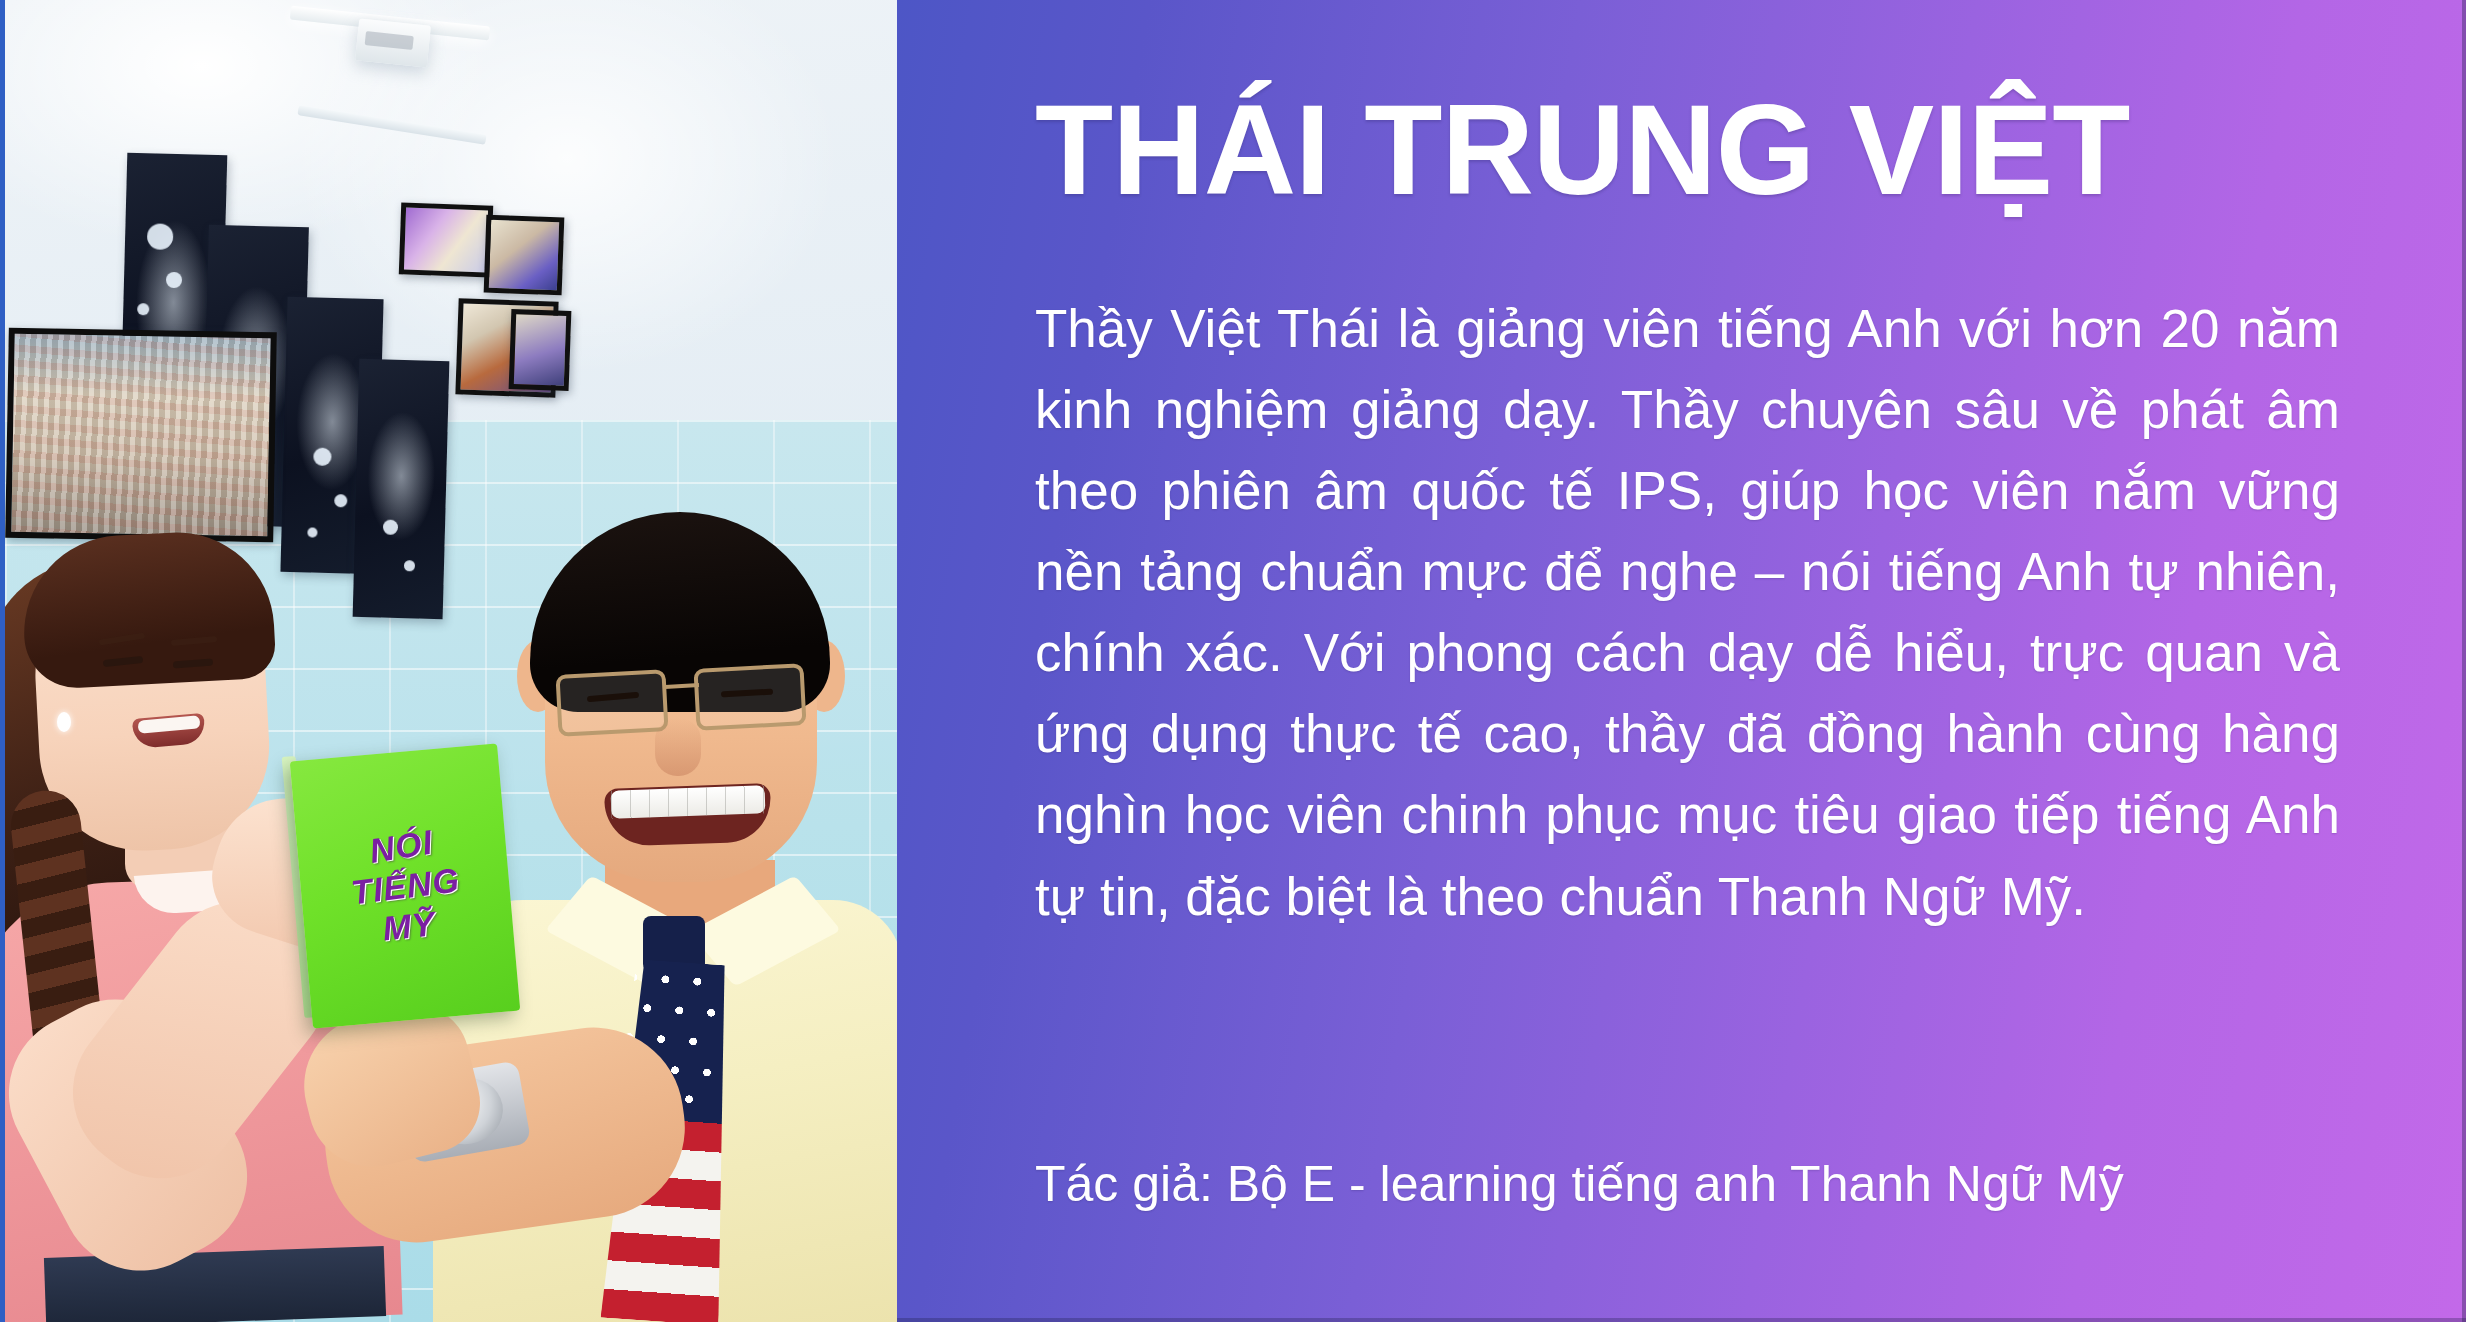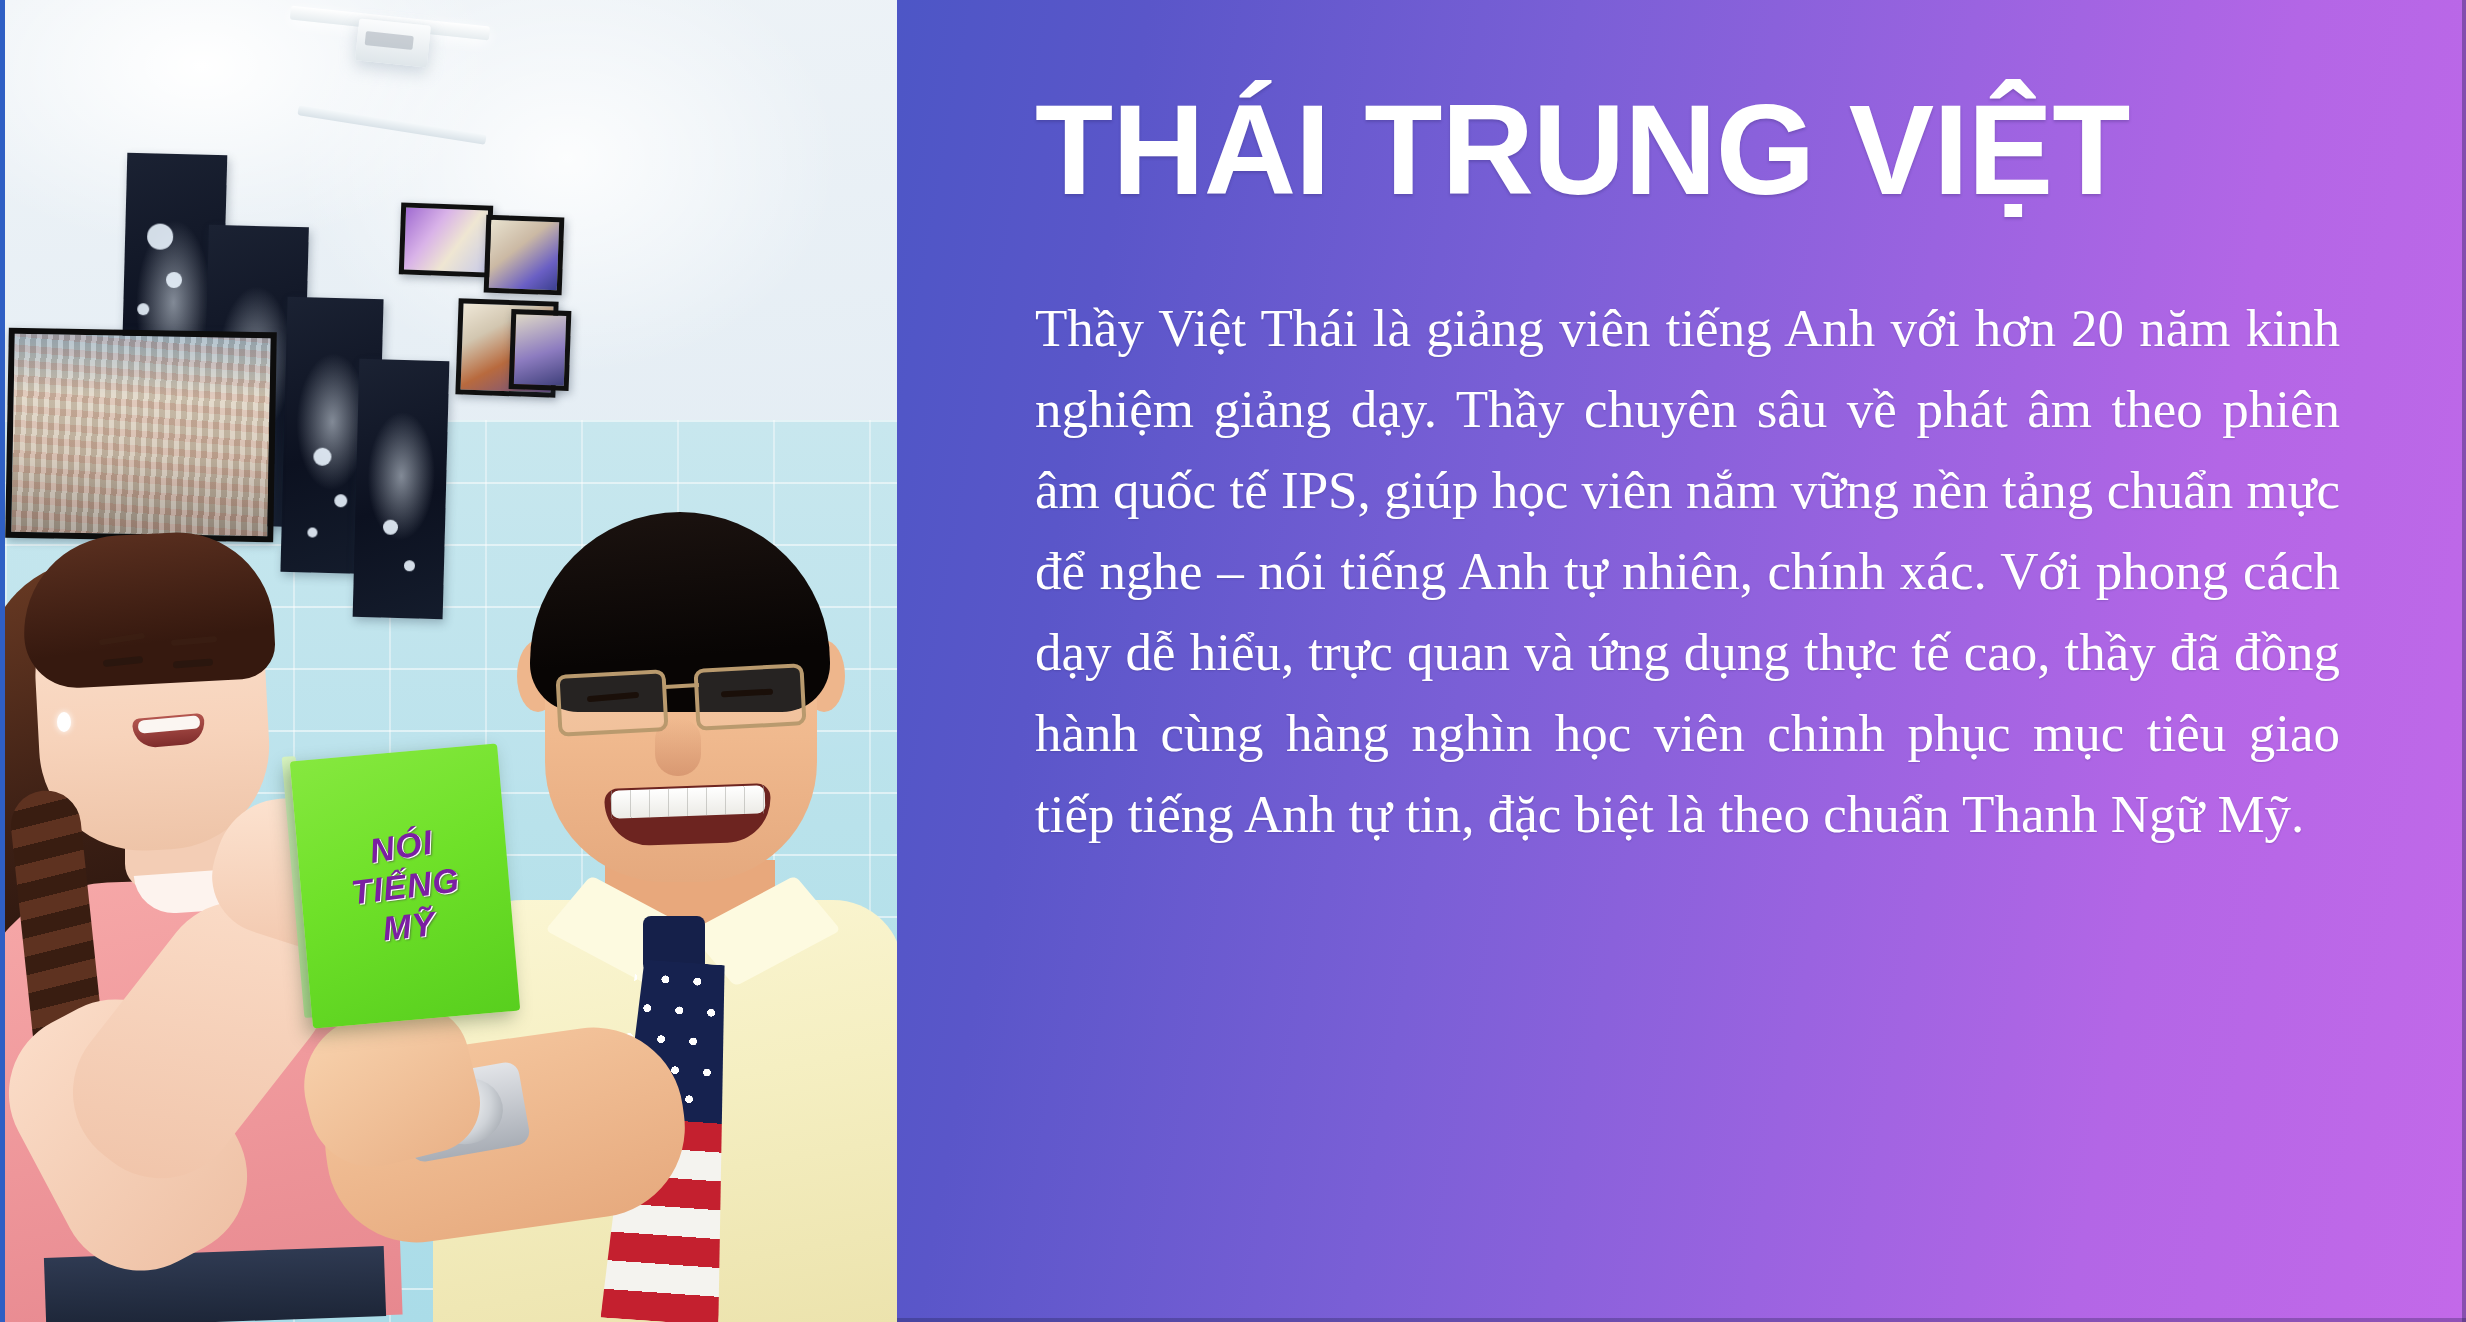--- a/index.html
+++ b/index.html
@@ -282,21 +282,21 @@
     line-height:1.06;
     letter-spacing:-1px;
     color:#ffffff;
     white-space:nowrap;
     text-shadow:0 2px 3px rgba(40,30,90,.25);
   }
   #body-text {
     position:absolute;
     left:0; top:288px;
     width:1305px;
-    font-family:Liberation Serif, serif;
+    font-family:Liberation Sans, sans-serif;
     font-size:53px;
     line-height:1.53;
     color:#ffffff;
     text-align:justify;
     text-justify:inter-word;
     text-shadow:0 1px 2px rgba(40,30,90,.22);
   }
   #author {
     position:absolute;
     left:0; top:1152px;
@@ -409,18 +409,19 @@
       <span class="bl" id="book-l1">NÓI</span>
       <span class="bl" id="book-l2">TIẾNG</span>
       <span class="bl" id="book-l3">MỸ</span>
     </div>
   </div>
 
   <div id="info-panel">
     <div id="info-inner">
       <h1 id="title">THÁI TRUNG VIỆT</h1>
       <p id="body-text">Thầy Việt Thái là giảng viên tiếng Anh với hơn 20 năm kinh nghiệm giảng dạy. Thầy chuyên sâu về phát âm theo phiên âm quốc tế IPS, giúp học viên nắm vững nền tảng chuẩn mực để nghe – nói tiếng Anh tự nhiên, chính xác. Với phong cách dạy dễ hiểu, trực quan và ứng dụng thực tế cao, thầy đã đồng hành cùng hàng nghìn học viên chinh phục mục tiêu giao tiếp tiếng Anh tự tin, đặc biệt là theo chuẩn Thanh Ngữ Mỹ.</p>
+      <p id="author">Tác giả: Bộ E - learning tiếng anh Thanh Ngữ Mỹ</p>
     </div>
     <div id="panel-edge-r"></div>
     <div id="panel-edge-b"></div>
   </div>
 
 </div>
 
 </body></html>

